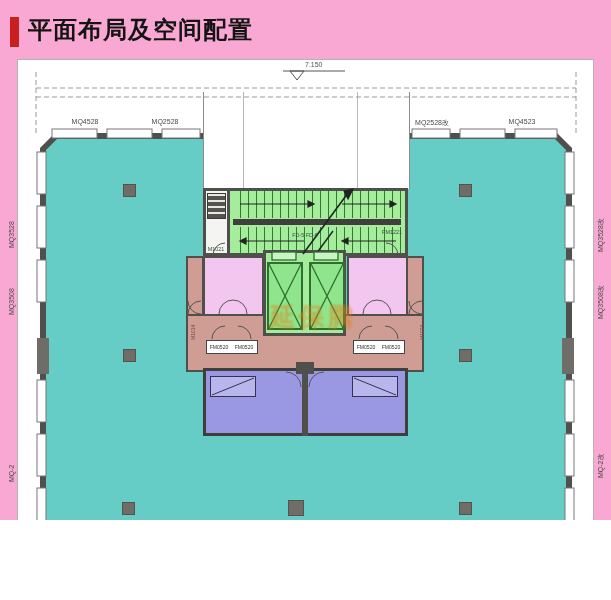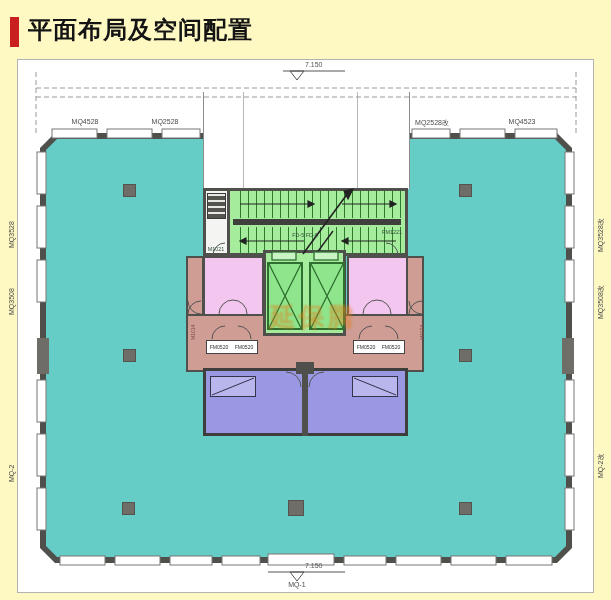--- a/index.html
+++ b/index.html
@@ -1,16 +1,16 @@
 <!DOCTYPE html>
 <html><head>
 <meta charset="utf-8">
 <style>
   html,body{margin:0;padding:0;background:#fff;}
-  .page{position:relative;width:611px;height:600px;background:#fef9c3;overflow:hidden;
+  .page{position:relative;width:611px;height:520px;background:#f9a8d4;overflow:hidden;
         font-family:"Liberation Sans","DejaVu Sans",sans-serif;}
   .abs{position:absolute;}
   
   .red-bar{left:10px;top:17px;width:9px;height:30px;background:#c91f1f;}
   .page-title{left:28px;top:14px;font-size:24px;font-weight:900;color:#141414;letter-spacing:1px;}
   
   .frame{left:17px;top:59px;width:575px;height:532px;border:1px solid #b3b3b3;background:#fff;}
   
   .bwall{left:40px;top:133px;width:532px;height:430px;background:#4f4f4c;
          clip-path:polygon(15px 0,calc(100% - 15px) 0,100% 15px,100% calc(100% - 15px),

